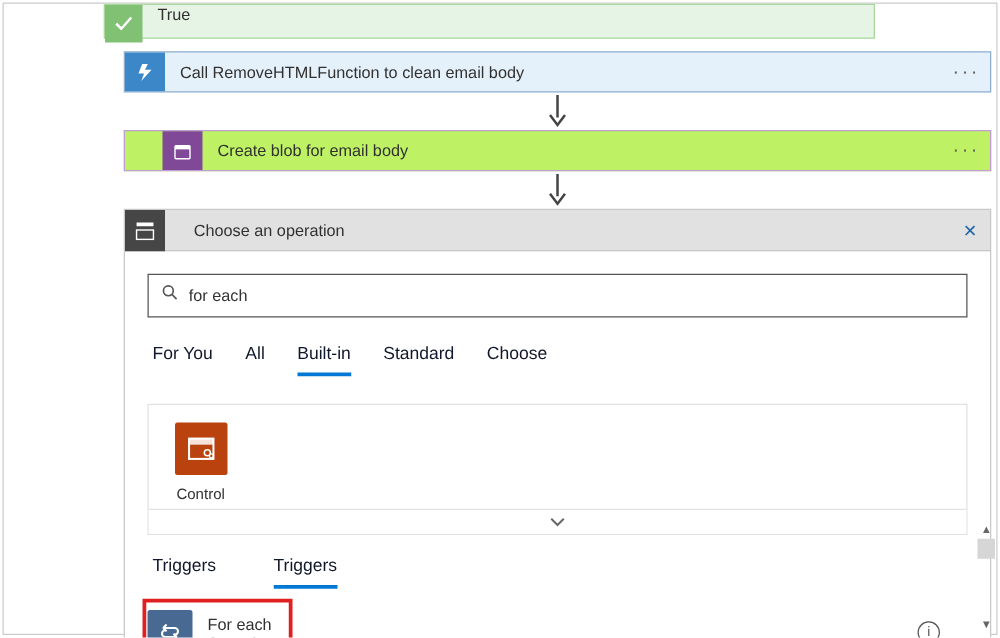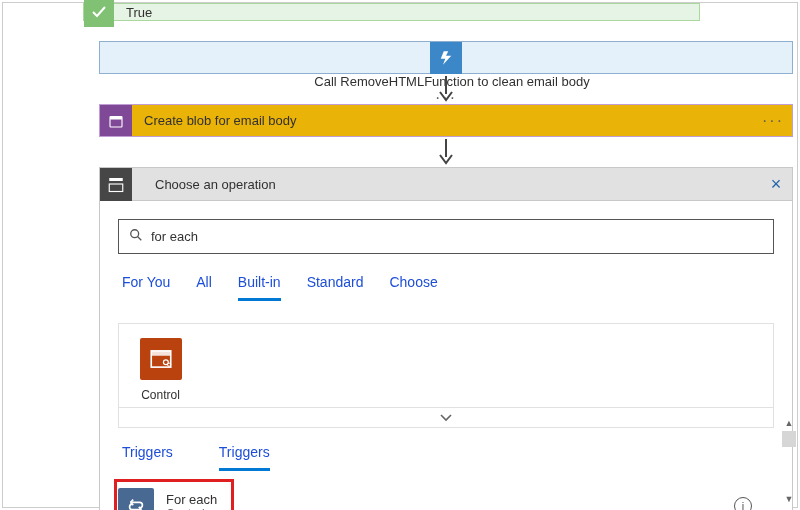--- a/index.html
+++ b/index.html
@@ -1,33 +1,33 @@
 <!DOCTYPE html>
 <html><head>
 <meta charset="utf-8">
 <style>
   * { box-sizing: border-box; margin: 0; padding: 0; font-family: "Segoe UI", Arial, sans-serif; }
   body { background: #fff; width: 800px; height: 510px; overflow: hidden; }
   .frame { border: 1px solid #ccc; margin: 2px; width: 796px; height: 506px; position: relative; }
   .true-bar {
-    position: absolute; left: 80px; top: 0; right: 97px; height: 18px;
-    background: #e6f4e6; border: 1px solid #a9d79c; display: flex; align-items: center;
+    position: absolute; left: 80px; top: 0; right: 97px; height: 28px;
+    background: #e6f4e6; border: 1px solid #a9d79c; display: flex; 
   }
   .true-check {
     width: 30px; height: 30px; background: #80c174;
     display: flex; align-items: center; justify-content: center; color: #fff;
   }
   .true-label { font-size: 13px; color: #323130; padding-left: 12px; }
   .inner-col { position: absolute; left: 94px; top: 30px; right: 2px; bottom: 0; padding: 8px 2px 0 2px; }
   .action-row {
     height: 33px; border: 1px solid #8fafd0; display: flex; align-items: center;
     margin: 0 0 0 0;
   }
-  .row-func { background: #e4f1fb; border-color:#8fafd0;flex-direction:column; }
-  .row-blob { background: #eab308; border-color:#c09ed3; }
+  .row-func { background: #e4f1fb; border-color:#8fafd0; }
+  .row-blob { background: #bef264; border-color:#c09ed3;padding-left:30px; }
   .row-icon {
     width: 32px; height: 31px; display: flex; align-items: center; justify-content: center;
     color: #fff; flex: 0 0 32px;
   }
   .row-func .row-icon { background:#3b87c8; }
   .row-blob .row-icon { background:#804998; }
   .row-title { font-size: 13px; color:#323130; padding-left: 12px; flex: 1; }
   .row-dots { width: 38px; text-align: center; color:#605e5c; font-size: 16px; letter-spacing: 2px; cursor:pointer; }
   .arrow-gap { height: 30px; display:flex; align-items:center; justify-content:center; color:#555; }
   .arrow-gap svg { display:block; }
@@ -43,21 +43,21 @@
   .op-close { width:32px; text-align:center; color:#2266aa; font-size:18px; cursor:pointer; }
   .op-body { padding: 18px 18px 0 18px; }
   .search-box {
     height: 35px; border:1.5px solid #555; display:flex; align-items:center; padding:0 10px;
   }
   .search-icon { color:#555; margin-right:8px; }
   .search-input {
     border:none; outline:none; flex:1; font-size:13px; color:#333; background:transparent;
   }
   .tabs1 { display:flex; gap: 26px; margin-top:20px; padding-left:4px; }
-  .tab { font-size:14px; color:#1d4ed8; padding-bottom:8px; cursor:pointer; }
+  .tab { font-size:14px; color:#0f172a; padding-bottom:8px; cursor:pointer; }
   .tab.active { font-weight:400; border-bottom:3px solid #0078d4; }
   .connectors {
     margin-top: 22px; border:1px solid #e1e1e1; height: 105px; position:relative;
     padding: 14px 14px 0 14px;
   }
   .conn-tile { width: 55px; text-align:center; cursor:pointer; }
   .conn-tile-icon {
     width:42px; height:42px; background:#b9420e; border-radius:2px; margin:0 auto 8px auto;
     display:flex; align-items:center; justify-content:center;
   }

